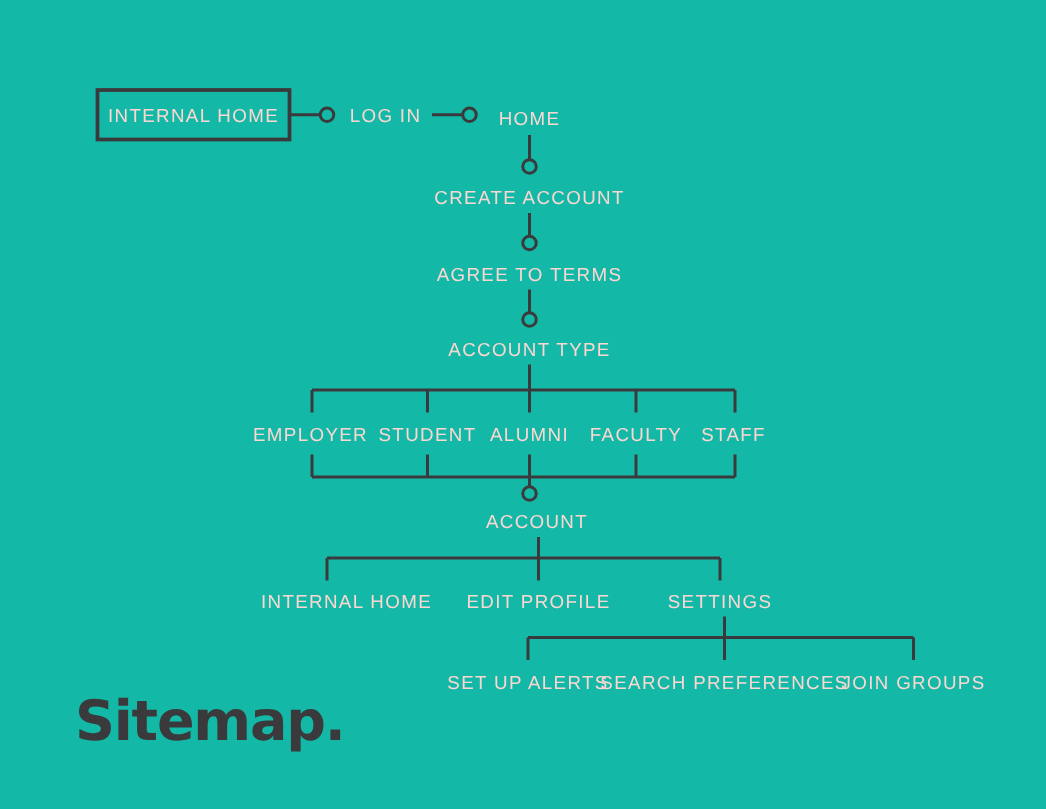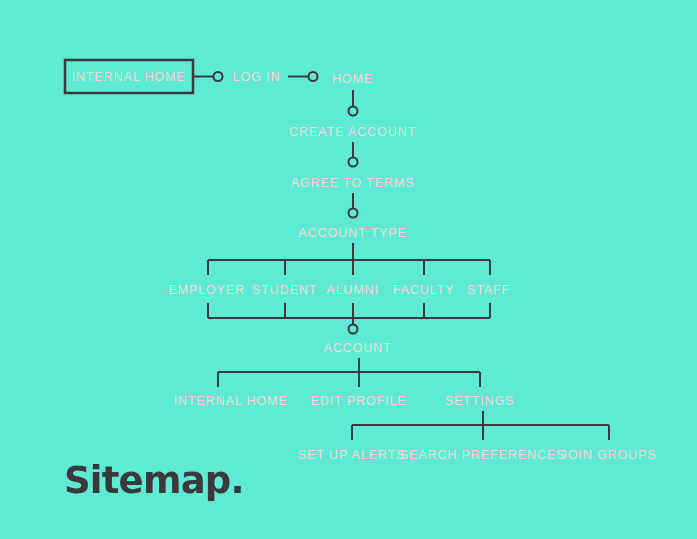--- a/index.html
+++ b/index.html
@@ -10,21 +10,21 @@
   body {
     width: 697px;
     height: 539px;
     overflow: hidden;
     font-family: "Liberation Sans", sans-serif;
   }
   #canvas {
     position: relative;
     width: 697px;
     height: 539px;
-    background: #5eead4;
+    background: #14b8a6;
   }
   #diagram {
     position: absolute;
     left: 0;
     top: 0;
     width: 697px;
     height: 539px;
   }
   .node-label {
     font-family: "Liberation Sans", sans-serif;
@@ -48,21 +48,21 @@
     stroke-width: 2;
     fill: none;
   }
   .node-box {
     stroke: #3A3A3C;
     stroke-width: 2.5;
     fill: none;
   }
   .wordmark {
     position: absolute;
-    left: 64px;
+    left: 50px;
     top: 462px;
     font-family: "DejaVu Sans", sans-serif;
     font-size: 37px;
     font-weight: bold;
     letter-spacing: -0.8px;
     color: #3A3A3C;
     line-height: 1;
     user-select: none;
   }
 </style>

